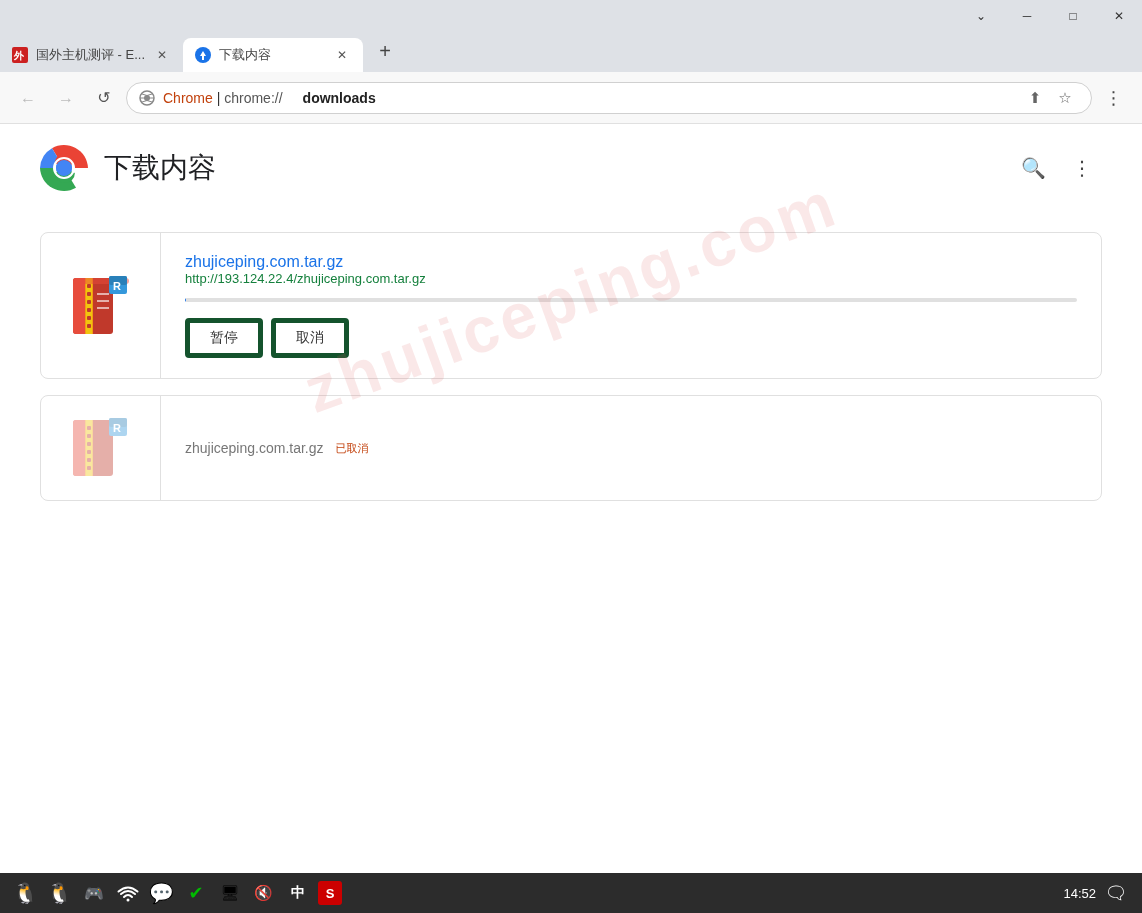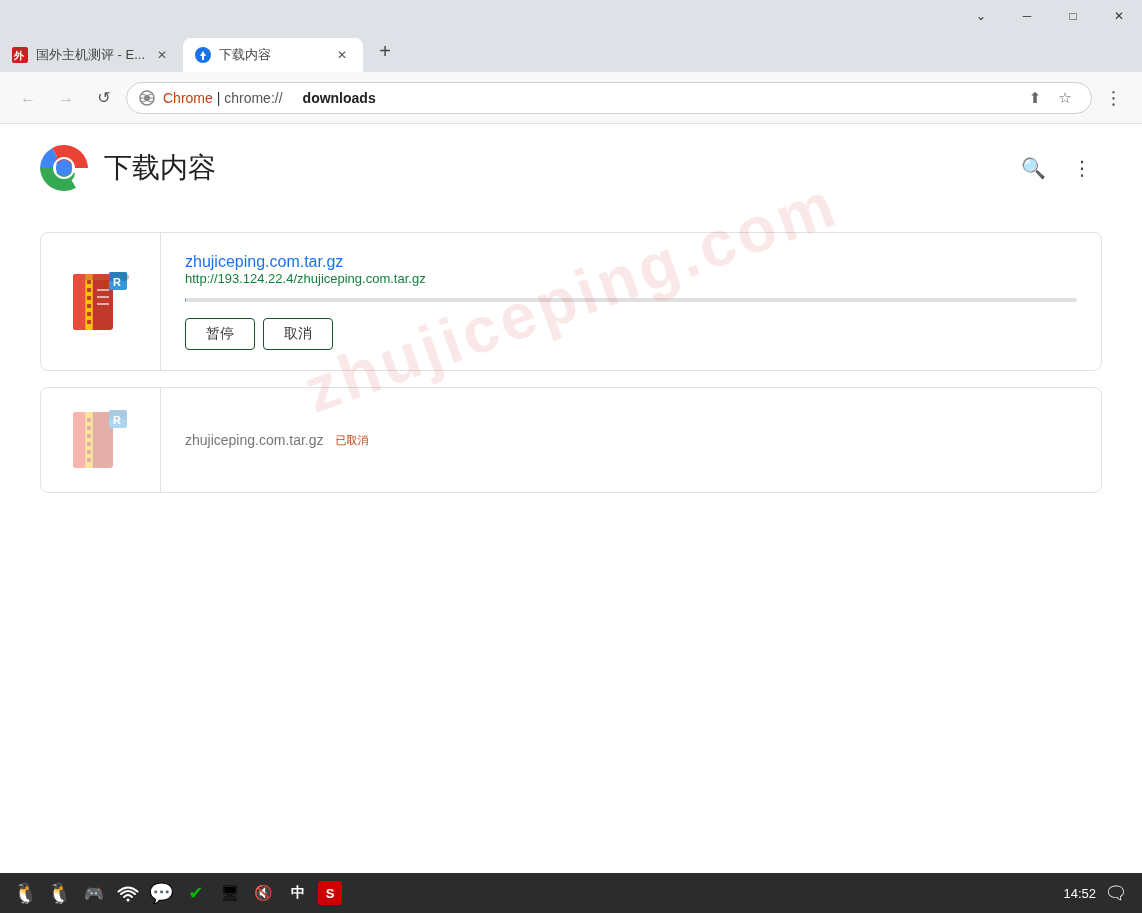--- a/index.html
+++ b/index.html
@@ -278,21 +278,21 @@
       background: #1a73e8;
       border-radius: 2px;
       width: 0.15%;
     }
     .download-actions {
       display: flex;
       gap: 8px;
     }
     .action-btn {
       padding: 6px 20px;
-      border: 1px solid #14532d;
+      border: 5px solid #14532d;
       border-radius: 4px;
       background: #ffffff;
       font-size: 14px;
       color: #333;
       cursor: pointer;
       font-family: 'Microsoft YaHei', Arial, sans-serif;
     }
 
     
     .download-card-cancelled {

